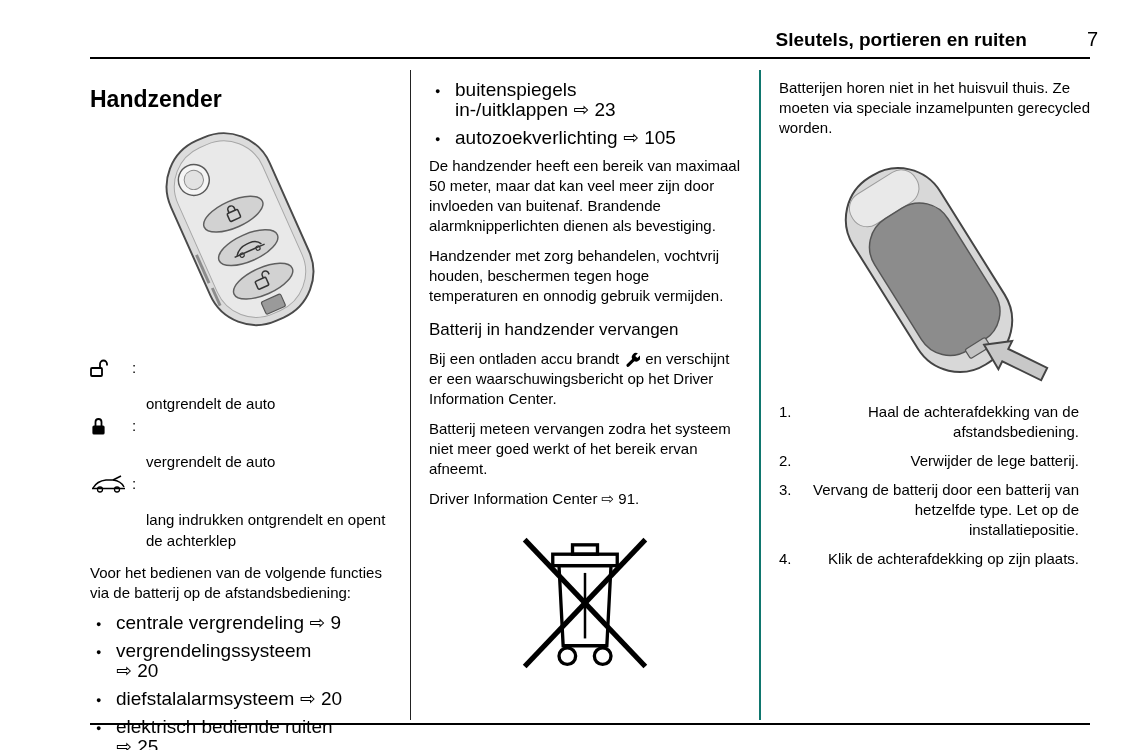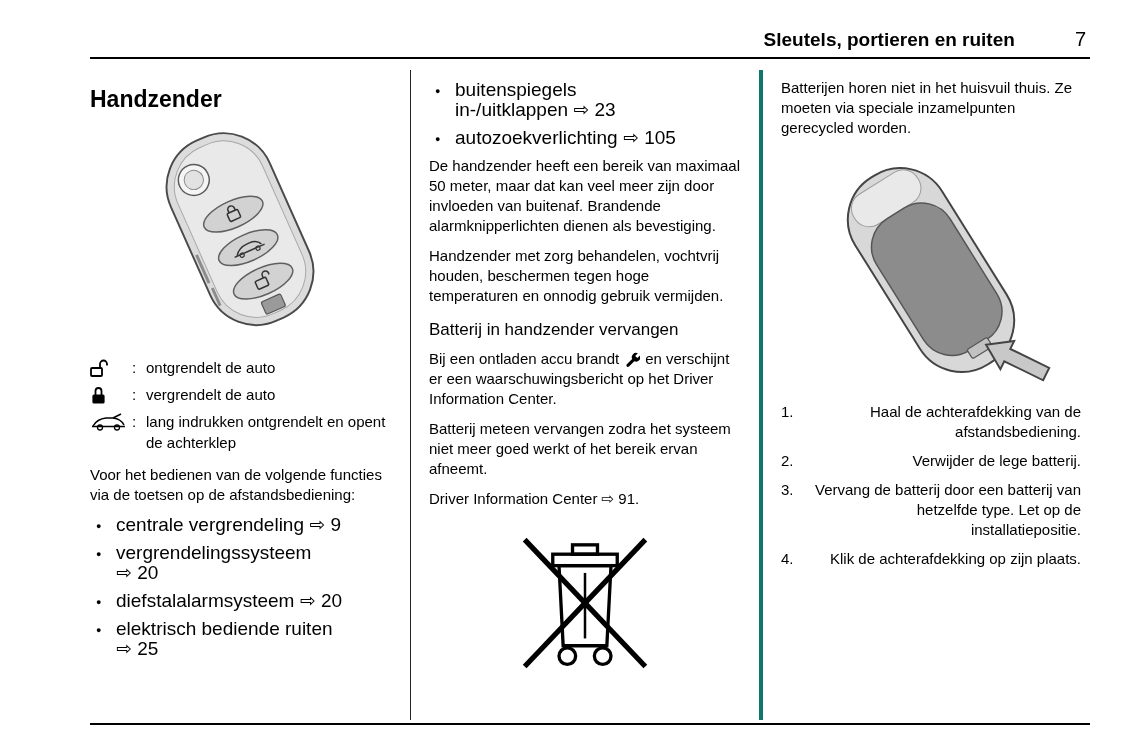--- a/index.html
+++ b/index.html
@@ -4,47 +4,47 @@
 <style>
   * { box-sizing: border-box; }
   html, body { margin: 0; padding: 0; }
   body {
     width: 1123px; height: 750px; background: #ffffff;
     font-family: "Liberation Sans", "DejaVu Sans", sans-serif;
     color: #000;
   }
   .page { position: relative; width: 1123px; height: 750px; overflow: hidden; background:#fff; }
 
-  .header { position: absolute; top: 28px; left: 86px; width: 1000px;
+  .header { position: absolute; top: 28px; left: 98px; width: 1000px;
             display: flex; justify-content: flex-end; align-items: baseline; }
   .header .title { font-size: 19px; font-weight: bold; }
   .header .pagenum { font-size: 20px; margin-left: 60px; }
 
   .rule { position: absolute; left: 90px; width: 1000px; height: 0; border-top: 2px solid #000; }
   .rule.top { top: 57px; }
   .rule.bottom { top: 723px; }
 
   .columns { position: absolute; top: 70px; left: 90px; width: 1000px; height: 650px; display: flex; }
   .col { height: 100%; }
   .col-left  { width: 320px; padding-right: 14px; }
   .col-mid   { width: 349px; padding: 0 18px; border-left: 1px solid #222; }
-  .col-right { width: 331px; padding-left: 18px; border-left: 4px solid #0f766e; }
+  .col-right { width: 331px; padding-left: 18px; border-left: 2px solid #0f766e; }
 
   h1 { font-size: 23px; font-weight: bold; margin: 16px 0 8px; }
   h2 { font-size: 17px; font-weight: normal; margin: 14px 0 9px; }
   p  { font-size: 15px; line-height: 20px; margin: 0 0 10px; }
 
   .figure { margin: 2px 0 6px; }
   .weee-wrap { display: flex; justify-content: center; margin-top: 14px; }
 
   .legend { margin: 8px 0 12px; }
   .legend-row { display: flex; font-size: 15px; line-height: 21px; margin-bottom: 1px; }
   .legend-icon { width: 42px; flex: none; padding-top: 2px; }
   .legend-colon { width: 14px; flex: none; }
-  .legend-text { flex: 1; }
+  .legend-text { flex: 1; margin-top: 36px; }
 
   ul.bullets { list-style: none; margin: 0 0 2px; padding: 0; }
   ul.bullets li { position: relative; padding-left: 26px; font-size: 19px; line-height: 20px;
                   margin-bottom: 8px; }
   ul.bullets li::before { content: "●"; position: absolute; left: 6px; top: 1px;
                           font-size: 9px; line-height: 20px; }
   .col-left ul.bullets li { max-width: 255px; }
   .col-mid  ul.bullets li { max-width: 262px; }
   .ref { white-space: nowrap; }
 
@@ -129,21 +129,21 @@
               <path d="M2 13.5 h33" fill="none" stroke="#000" stroke-width="1.5"></path>
               <circle cx="10" cy="14.5" r="2.5" fill="none" stroke="#000" stroke-width="1.3"></circle>
               <circle cx="27" cy="14.5" r="2.5" fill="none" stroke="#000" stroke-width="1.3"></circle>
             </svg>
           </span>
           <span class="legend-colon">:</span>
           <span class="legend-text">lang indrukken ontgrendelt en opent de achterklep</span>
         </div>
       </div>
 
-      <p>Voor het bedienen van de volgende functies via de toetsen op de afstandsbediening:</p>
+      <p>Voor het bedienen van de volgende functies via de batterij op de afstandsbediening:</p>
 
       <ul class="bullets">
         <li><span>centrale vergrendeling</span> <span class="ref">⇨ 9</span></li>
         <li><span>vergrendelingssysteem</span> <span class="ref">⇨ 20</span></li>
         <li><span>diefstalalarmsysteem</span> <span class="ref">⇨ 20</span></li>
         <li><span>elektrisch bediende ruiten</span> <span class="ref">⇨ 25</span></li>
       </ul>
     </section>
 
     <section class="col col-mid">

